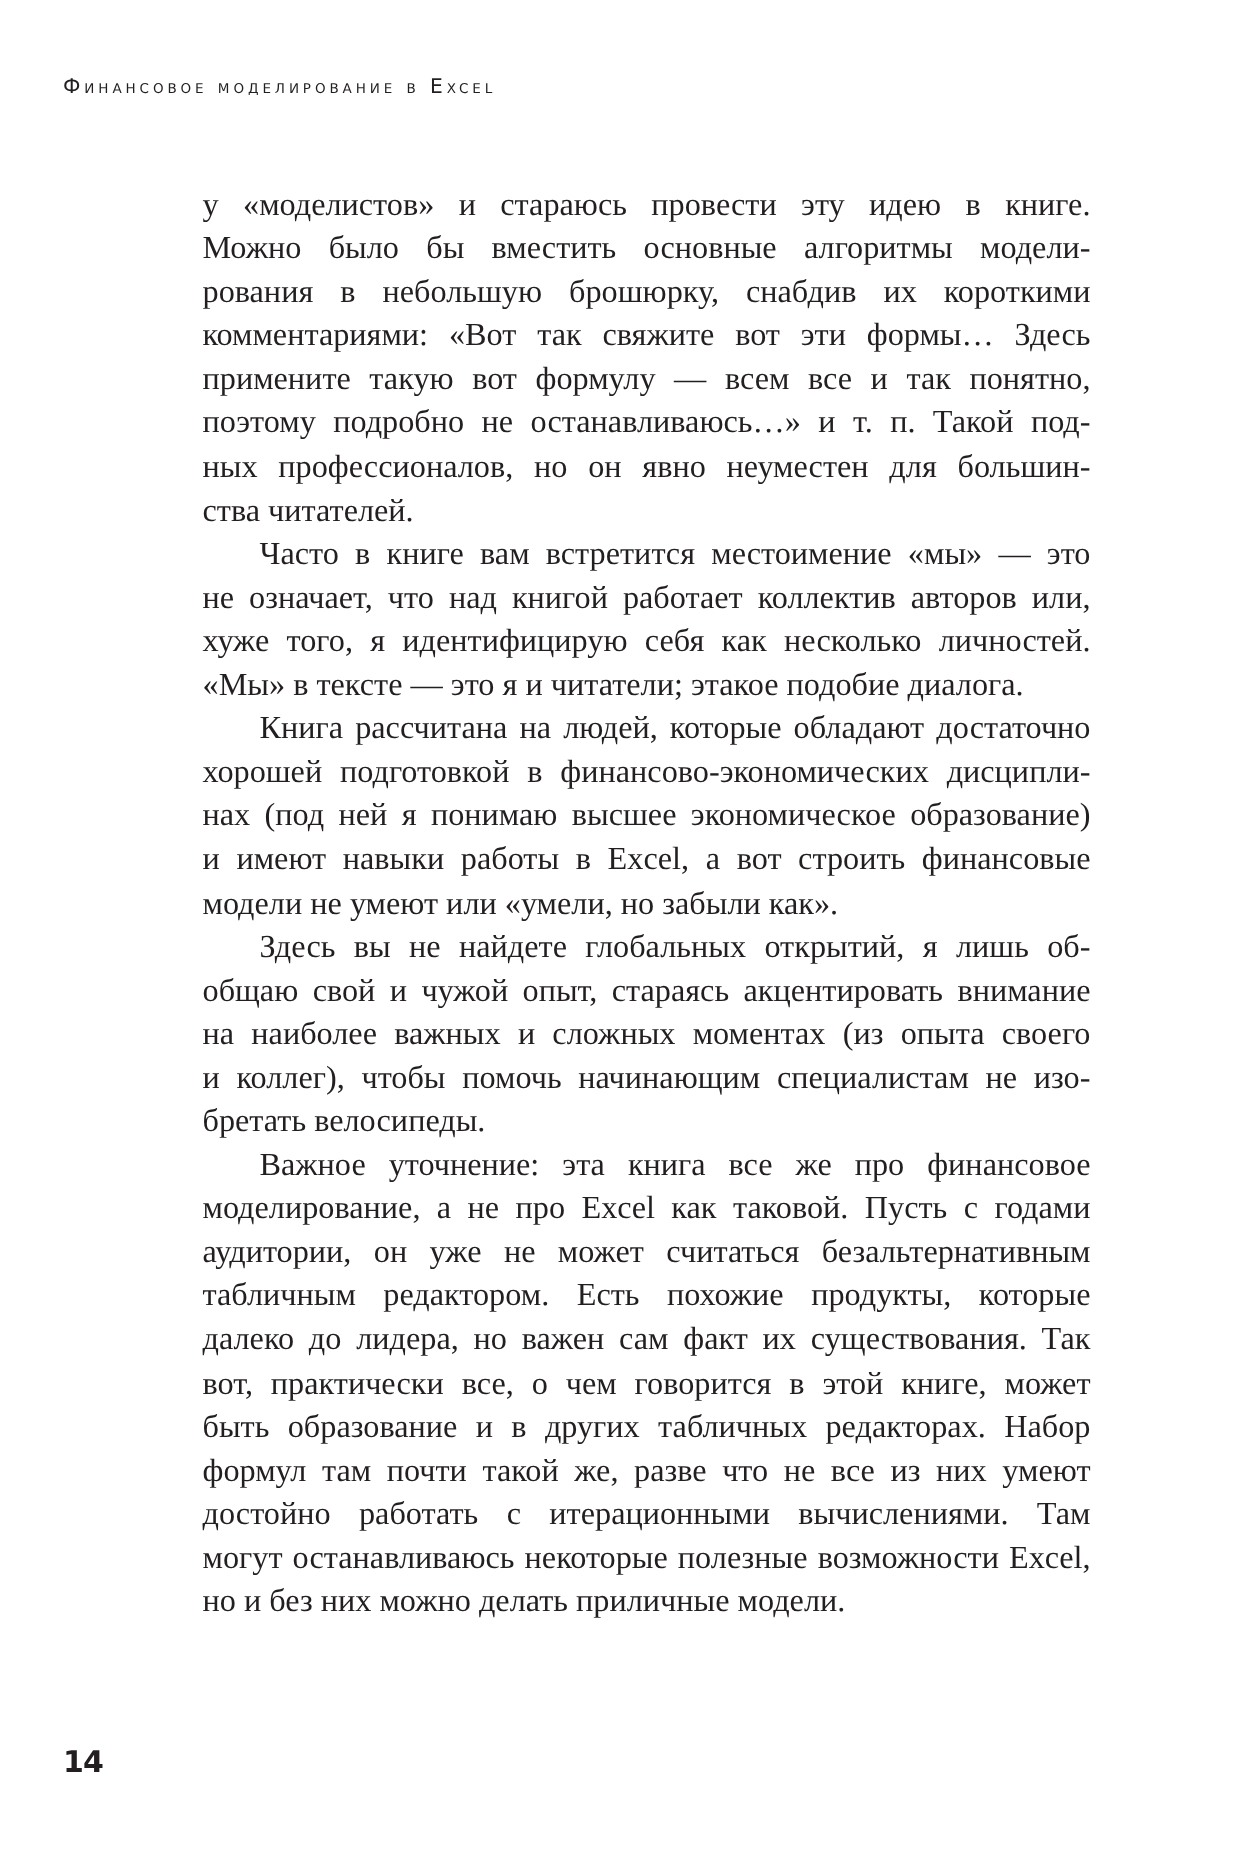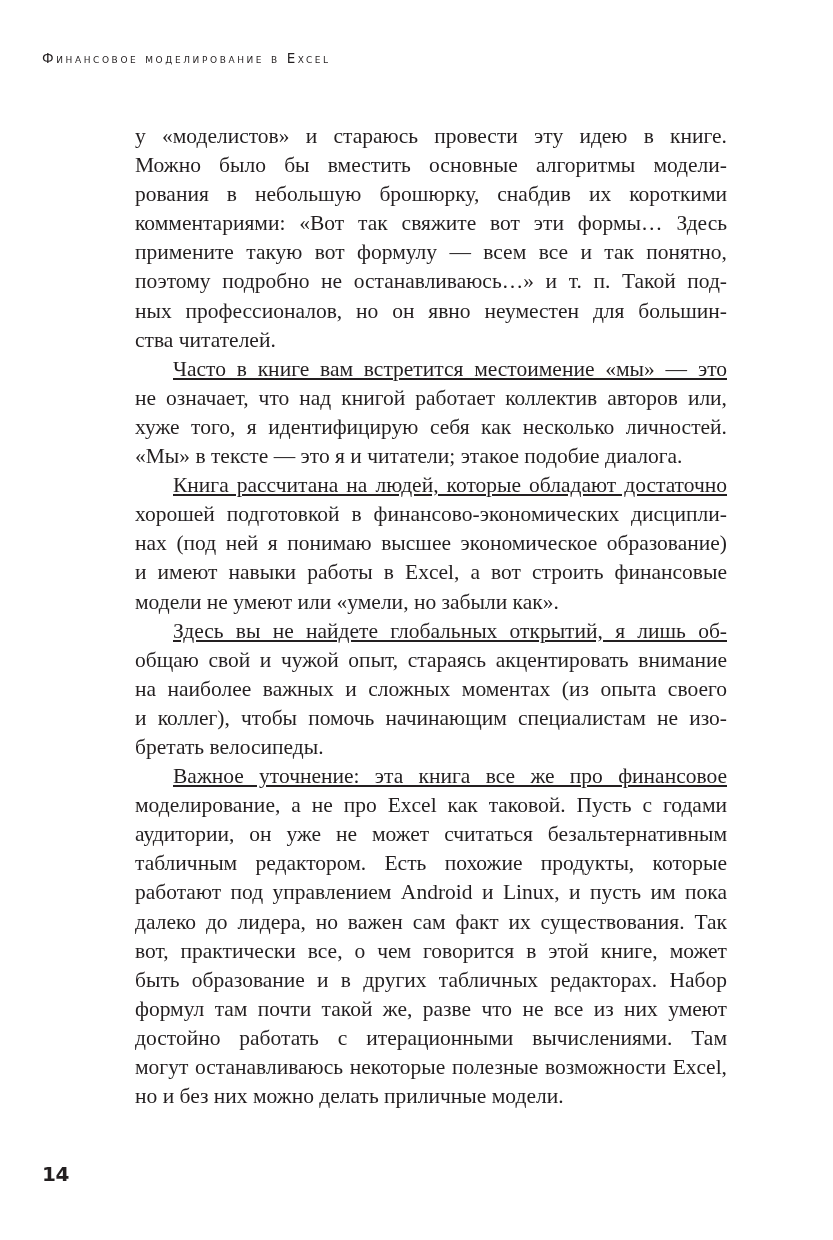--- a/index.html
+++ b/index.html
@@ -42,21 +42,20 @@
       height: 29.1px;
       white-space: nowrap;
       text-align: justify;
       text-align-last: justify;
     }
     .line.last {
       text-align-last: left;
     }
     .line.indent {
       padding-left: 38px;
-      text-decoration: underline;
     }
     .page-number {
       position: absolute;
       left: 42px;
       top: 1162px;
       font-family: "DejaVu Sans", sans-serif;
       font-weight: bold;
       font-size: 20px;
       color: #231f20;
       letter-spacing: -0.5px;
@@ -96,21 +95,20 @@
       <span class="line">общаю свой и чужой опыт, стараясь акцентировать внимание</span>
       <span class="line">на наиболее важных и сложных моментах (из опыта своего</span>
       <span class="line">и коллег), чтобы помочь начинающим специалистам не изо-</span>
       <span class="line last">бретать велосипеды.</span>
     </div>
     <div class="paragraph">
       <span class="line indent">Важное уточнение: эта книга все же про финансовое</span>
       <span class="line">моделирование, а не про Excel как таковой. Пусть с годами</span>
       <span class="line">аудитории, он уже не может считаться безальтернативным</span>
       <span class="line">табличным редактором. Есть похожие продукты, которые</span>
-      <span class="line">работают под управлением Android и Linux, и пусть им пока</span>
       <span class="line">далеко до лидера, но важен сам факт их существования. Так</span>
       <span class="line">вот, практически все, о чем говорится в этой книге, может</span>
       <span class="line">быть образование и в других табличных редакторах. Набор</span>
       <span class="line">формул там почти такой же, разве что не все из них умеют</span>
       <span class="line">достойно работать с итерационными вычислениями. Там</span>
       <span class="line">могут останавливаюсь некоторые полезные возможности Excel,</span>
       <span class="line last">но и без них можно делать приличные модели.</span>
     </div>
   </div>
 

